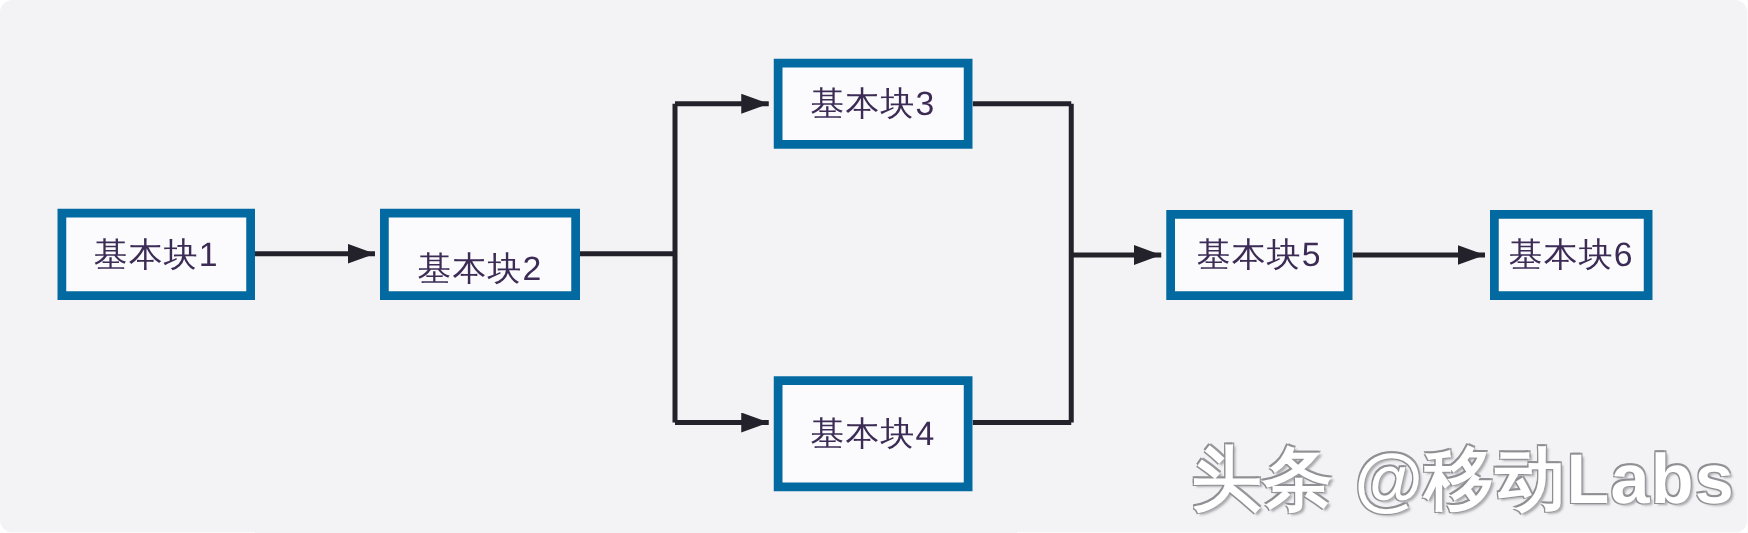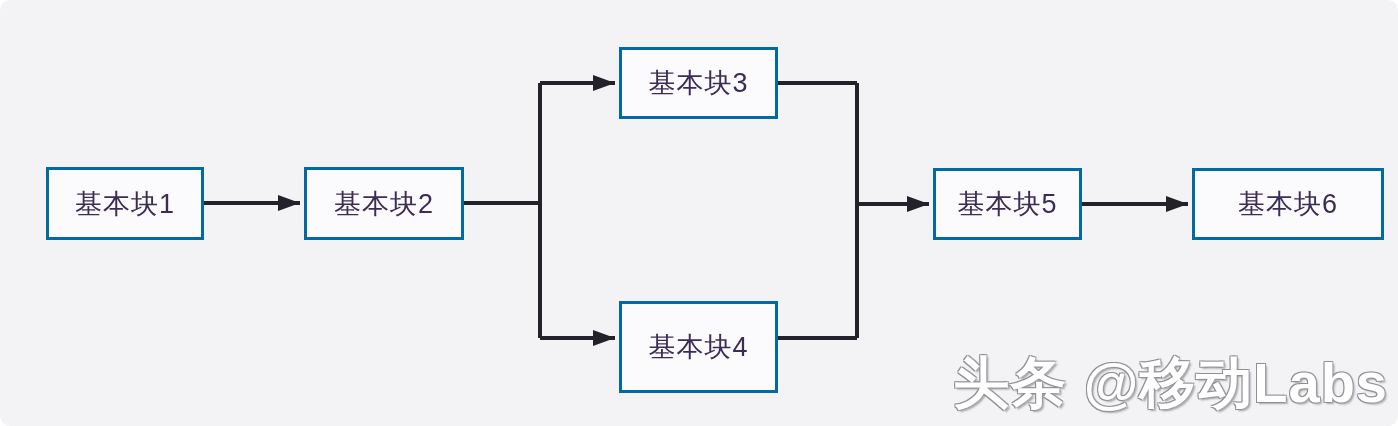--- a/index.html
+++ b/index.html
@@ -20,21 +20,21 @@
     position: absolute;
     left: 0;
     top: 0;
     width: 1398px;
     height: 426px;
   }
   .node {
     position: absolute;
     box-sizing: border-box;
     background: #fbfbfd;
-    border: 3px solid #0369a1;
+    border: 7px solid #0369a1;
     display: flex;
     align-items: center;
     justify-content: center;
     color: #3c2c55;
     font-size: 27px;
     letter-spacing: 1px;
     z-index: 2;
   }
   .watermark {
     position: absolute;
@@ -75,35 +75,35 @@
       <path d="M778 338 H857"></path>
       <path d="M857 204 H929" marker-end="url(#arrow)"></path>
       <path d="M1082 204 H1188" marker-end="url(#arrow)"></path>
     </g>
   </svg>
 
   <div class="node" style="left:46px;  top:167px; width:158px; height:73px;">
     <span>基本块1</span>
   </div>
 
-  <div class="node" style="left:304px; top:167px; width:160px; height:73px;">
+  <div class="node" style="left:304px; top:167px; width:160px; height:73px;align-items:flex-end;">
     <span>基本块2</span>
   </div>
 
   <div class="node" style="left:619px; top:47px;  width:159px; height:72px;">
     <span>基本块3</span>
   </div>
 
   <div class="node" style="left:619px; top:301px; width:159px; height:92px;">
     <span>基本块4</span>
   </div>
 
   <div class="node" style="left:933px; top:168px; width:149px; height:72px;">
     <span>基本块5</span>
   </div>
 
-  <div class="node" style="left:1192px; top:168px; width:192px; height:72px;">
+  <div class="node" style="left:1192px; top:168px; width:130px; height:72px;">
     <span>基本块6</span>
   </div>
 
   <div class="watermark">头条 @移动Labs</div>
 
 </div>
 
 </body></html>

